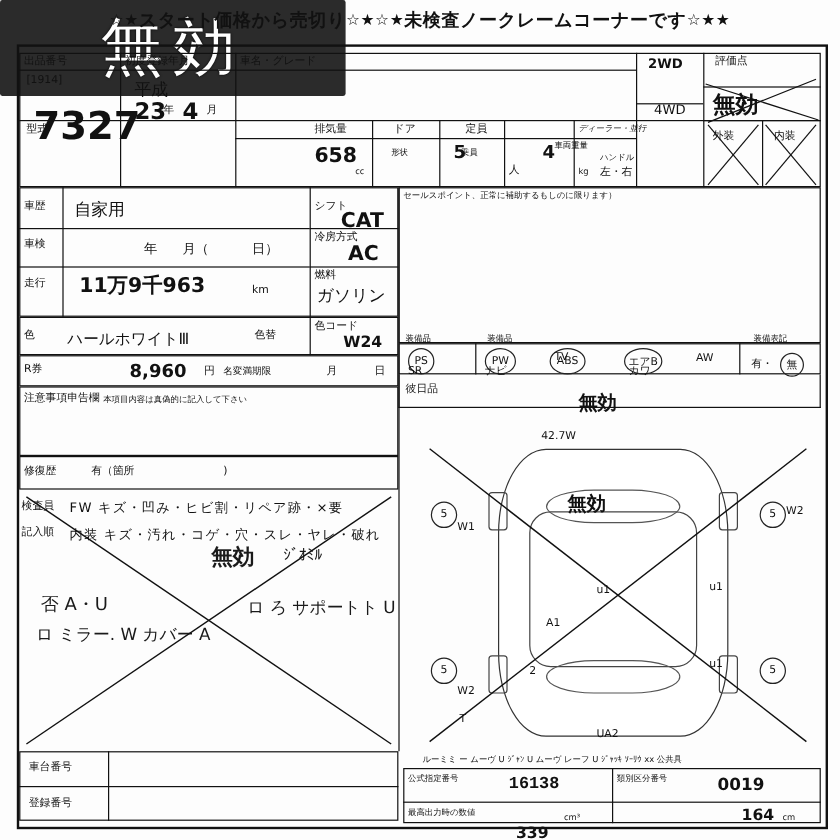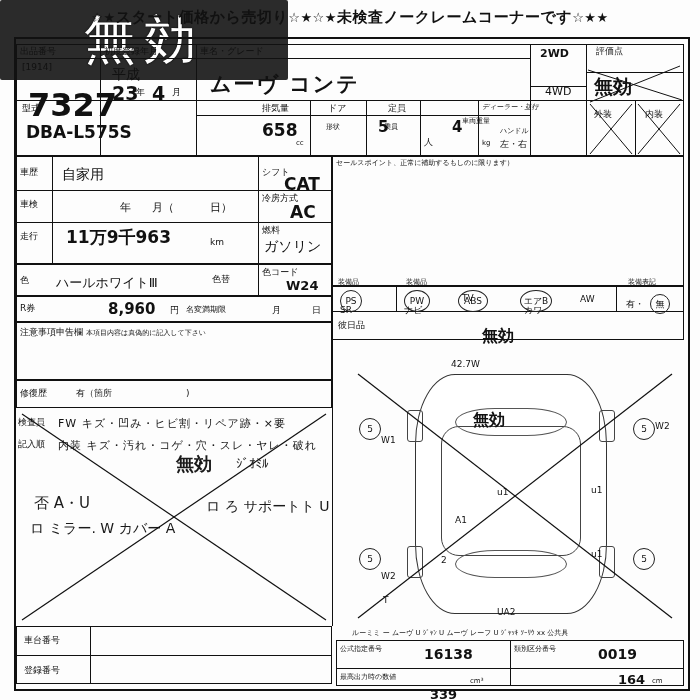--- a/index.html
+++ b/index.html
@@ -78,31 +78,29 @@
   <div class="vline" style="left:310px;top:100px;height:56px;"></div>
   <div class="vline" style="left:366px;top:100px;height:56px;"></div>
   <div class="vline" style="left:420px;top:100px;height:56px;"></div>
   <div class="vline" style="left:478px;top:100px;height:56px;"></div>
 
   <div class="lbl" style="left:20px;top:47px;">出品番号</div>
   <div class="lbl" style="left:22px;top:63px;font-size:9px;">[1914]</div>
   <div class="val b" style="left:28px;top:86px;font-size:32px;">7327</div>
 
   <div class="lbl" style="left:22px;top:104px;">型式</div>
-  <div class="val b" style="left:26px;top:122px;font-size:17px;">DBA-L575S</div>
 
   <div class="lbl" style="left:104px;top:47px;">初度登録年月</div>
   <div class="val" style="left:112px;top:66px;font-size:14px;">平成</div>
   <div class="val b" style="left:112px;top:82px;font-size:19px;">23</div>
   <div class="lbl" style="left:136px;top:88px;">年</div>
   <div class="val b" style="left:152px;top:82px;font-size:19px;">4</div>
   <div class="lbl" style="left:172px;top:88px;">月</div>
 
   <div class="lbl" style="left:200px;top:47px;">車名・グレード</div>
-  <div class="val b" style="left:210px;top:70px;font-size:21px;letter-spacing:2px;">ムーヴ コンテ</div>
 
   <div class="lbl" style="left:262px;top:104px;">排気量</div>
   <div class="val b" style="left:262px;top:120px;font-size:17px;">658</div>
   <div class="lbl xs" style="left:296px;top:140px;">cc</div>
 
   <div class="lbl" style="left:328px;top:104px;">ドア</div>
   <div class="lbl xs" style="left:326px;top:124px;">形状</div>
   <div class="val b" style="left:378px;top:118px;font-size:15px;">5</div>
 
   <div class="lbl" style="left:388px;top:104px;">定員</div>
@@ -154,21 +152,21 @@
   <div class="lbl" style="left:262px;top:168px;">シフト</div>
   <div class="val b" style="left:284px;top:174px;font-size:17px;">CAT</div>
   <div class="lbl" style="left:262px;top:194px;">冷房方式</div>
   <div class="val b" style="left:290px;top:202px;font-size:17px;">AC</div>
   <div class="lbl" style="left:262px;top:226px;">燃料</div>
   <div class="val" style="left:264px;top:238px;font-size:14px;">ガソリン</div>
 
   <div class="bx" style="left:16px;top:264px;width:316px;height:32px;"></div>
   <div class="lbl" style="left:20px;top:276px;">色</div>
   <div class="val" style="left:56px;top:274px;font-size:13px;">ハールホワイトⅢ</div>
-  <div class="lbl" style="left:212px;top:276px;font-family:Liberation Mono, monospace;">色替</div>
+  <div class="lbl" style="left:212px;top:276px;">色替</div>
   <div class="lbl" style="left:262px;top:268px;">色コード</div>
   <div class="val b" style="left:286px;top:278px;font-size:13px;">W24</div>
   <div class="vline" style="left:258px;top:264px;height:32px;"></div>
 
   <div class="bx" style="left:16px;top:296px;width:316px;height:26px;"></div>
   <div class="lbl" style="left:20px;top:304px;">R券</div>
   <div class="val b" style="left:108px;top:300px;font-size:15px;">8,960</div>
   <div class="lbl" style="left:170px;top:306px;">円</div>
   <div class="lbl" style="left:186px;top:306px;font-size:8px;">名変満期限</div>
   <div class="lbl" style="left:272px;top:306px;">月</div>
@@ -292,21 +290,21 @@
   <div class="hline" style="left:16px;top:655px;width:316px;"></div>
   <div class="vline" style="left:90px;top:626px;height:58px;"></div>
   <div class="lbl" style="left:24px;top:636px;">車台番号</div>
   <div class="lbl" style="left:24px;top:666px;">登録番号</div>
   <div class="val" style="left:142px;top:664px;font-size:14px;"></div>
 
   <div class="bx" style="left:336px;top:640px;width:348px;height:46px;"></div>
   <div class="vline" style="left:510px;top:640px;height:46px;"></div>
   <div class="hline" style="left:336px;top:668px;width:348px;"></div>
   <div class="lbl xs" style="left:340px;top:646px;">公式指定番号</div>
-  <div class="val b" style="left:424px;top:646px;font-size:14px;">16138</div>
+  <div class="val b" style="left:424px;top:646px;font-size:14px;font-family:Liberation Mono, monospace;">16138</div>
   <div class="lbl xs" style="left:514px;top:646px;">類別区分番号</div>
   <div class="val b" style="left:598px;top:646px;font-size:14px;">0019</div>
   <div class="lbl xs" style="left:340px;top:674px;">最高出力時の数値</div>
   <div class="val b" style="left:430px;top:687px;font-size:13px;">339</div>
   <div class="lbl xs" style="left:470px;top:678px;">cm³</div>
   <div class="val b" style="left:618px;top:672px;font-size:13px;">164</div>
   <div class="lbl xs" style="left:652px;top:678px;">cm</div>
 
 </div>
 

